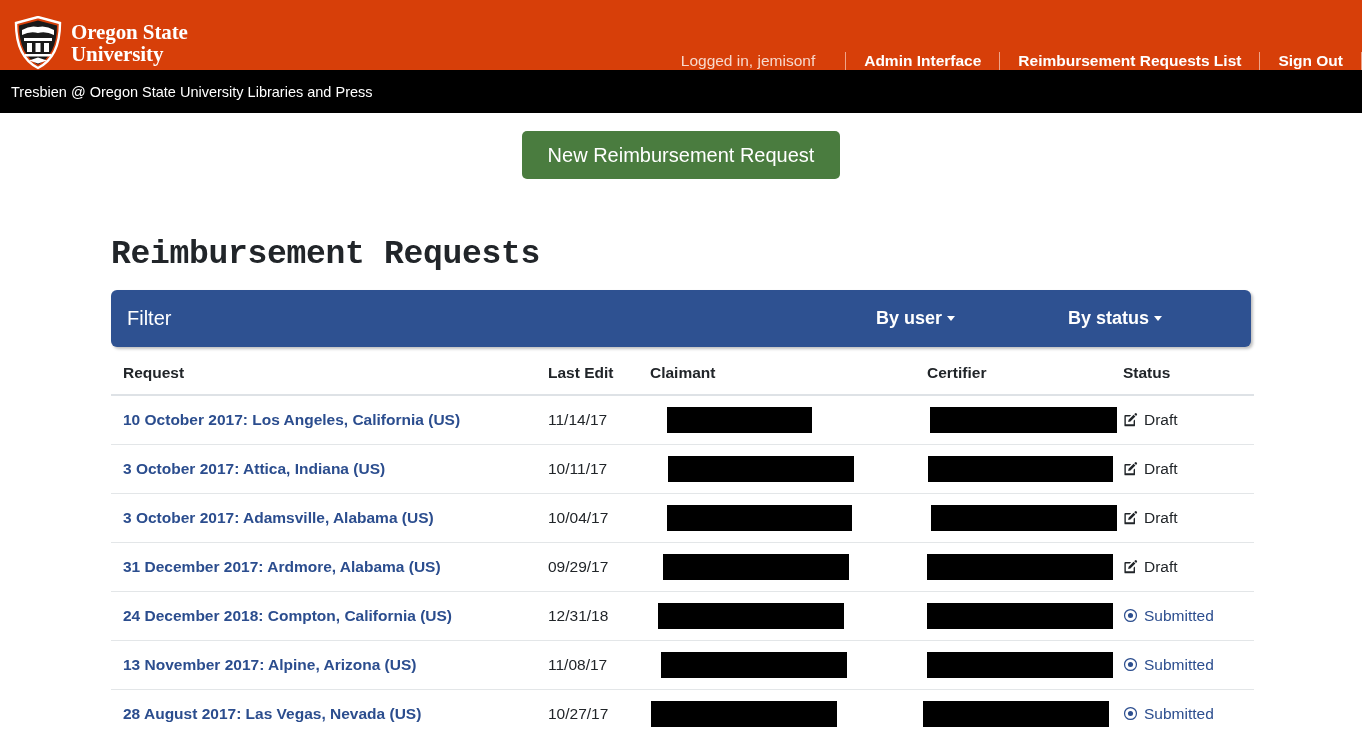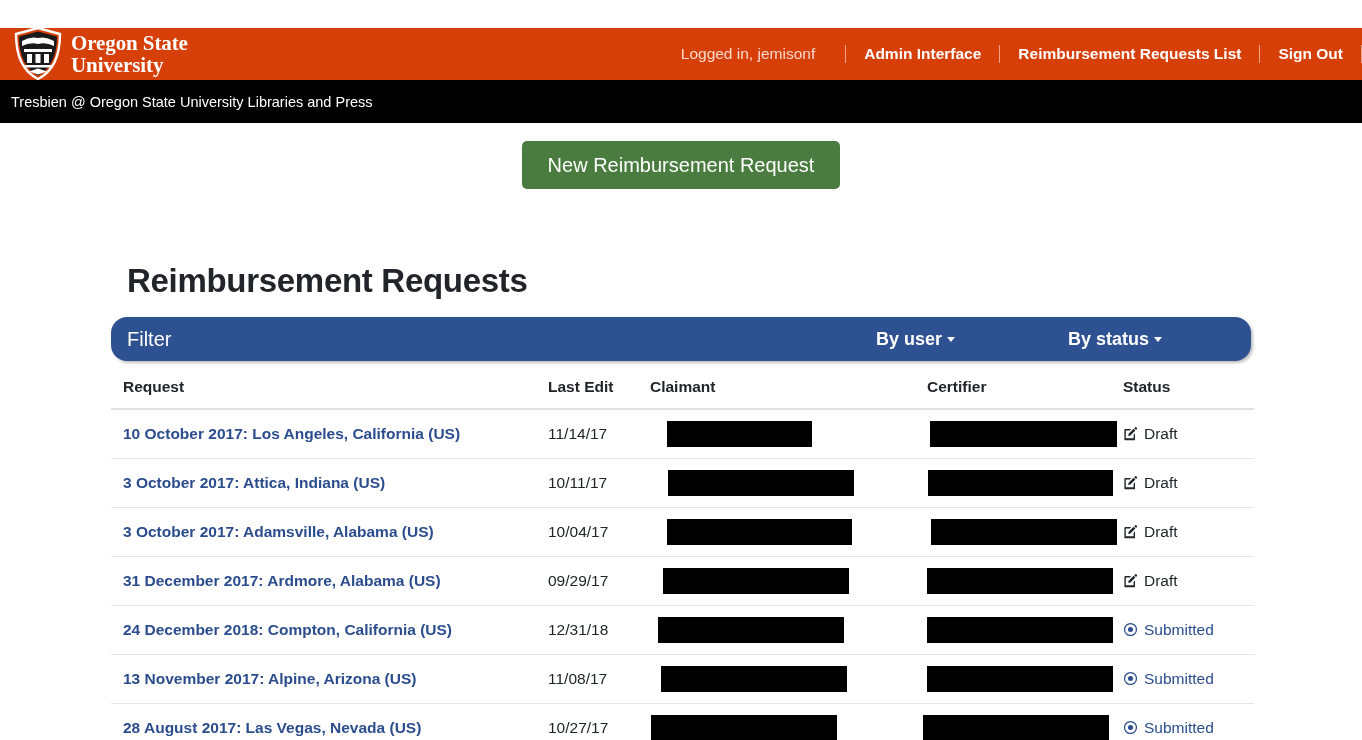--- a/index.html
+++ b/index.html
@@ -11,26 +11,25 @@
     height: 740px;
     overflow: hidden;
     background: #ffffff;
     font-family: "Liberation Sans", sans-serif;
     color: #212529;
   }
 
   
   .topnav {
     position: relative;
-    height: 52px;
+    height: 70px;
     background: #d73f09;
     display: flex;
-    align-items: center;
+    align-items: flex-end;
     width: 100%;
-    margin-top: 28px;
   }
   .brand {
     display: flex;
     align-items: center;
     padding-left: 14px;
     flex: 0 0 auto;
   }
   .logo-shield {
     width: 48px;
     height: 54px;
@@ -124,32 +123,33 @@
   }
 
   
   .content {
     padding-left: 111px;
     padding-right: 107px;
   }
   .page-title {
     font-size: 33px;
     font-weight: bold;
-    margin: 16px;
+    margin: 0;
     padding-top: 57px;
     letter-spacing: -0.3px;
     color: #212529;
+    font-family: Liberation Mono, monospace;
   }
 
   
   .filterbar {
     margin-top: 17px;
-    height: 44px;
+    height: 57px;
     background: #2e5191;
-    border-radius: 16px;
+    border-radius: 6px;
     display: flex;
     align-items: center;
     color: #ffffff;
     box-shadow: 2px 2px 3px rgba(0,0,0,0.25);
     width: 1140px;
   }
   .filter-label {
     font-size: 20px;
     padding-left: 16px;
     flex: 0 0 auto;

